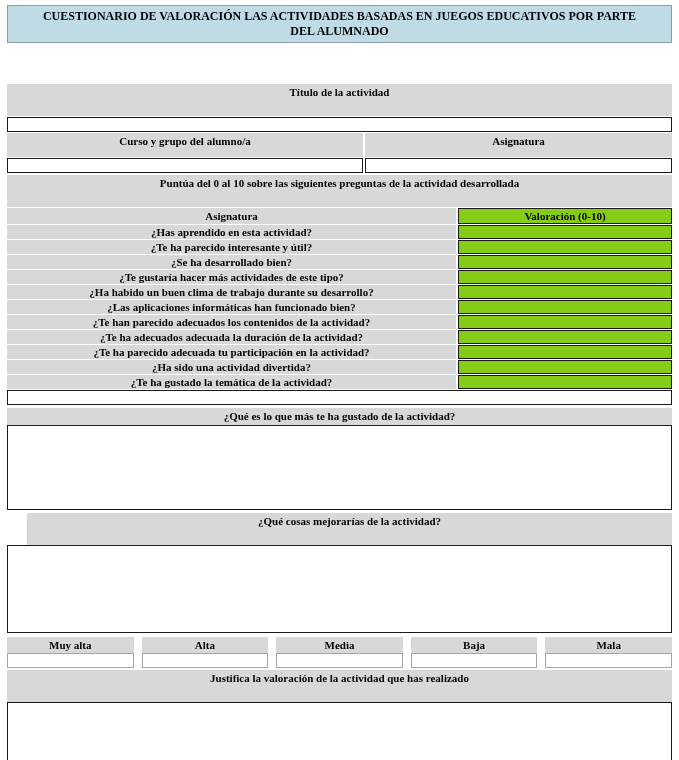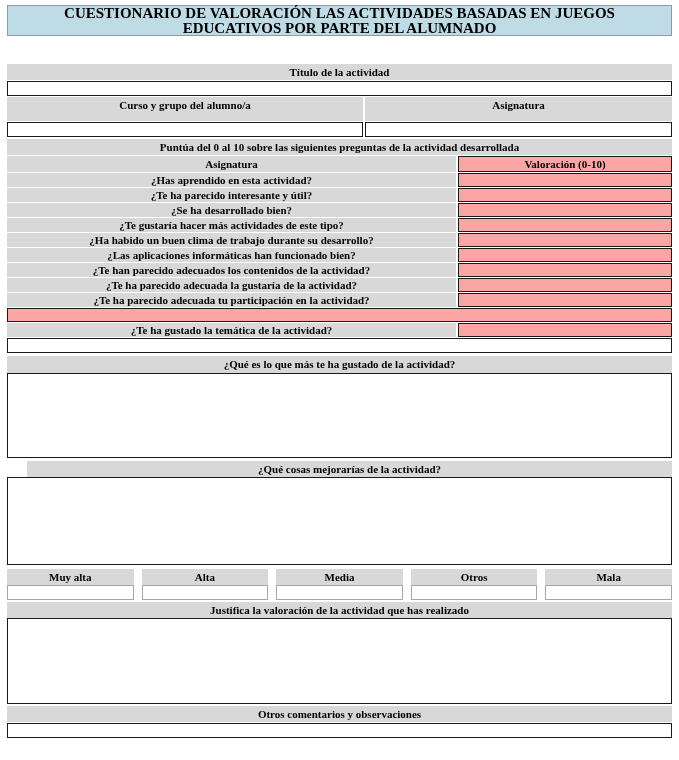--- a/index.html
+++ b/index.html
@@ -8,33 +8,33 @@
     width: 679px; height: 760px;
     font-family: "Liberation Serif", "DejaVu Serif", serif;
     font-weight: 700;
     color: var(--text, #000);
     font-size: 11px;
     overflow: hidden;
   }
   .page { width: 679px; padding: 5px 7px 0 7px; }
 
   .banner {
-    height: 31px;
+    height: 38px;
     background: var(--banner-bg, #bfdbe5);
     border: 1px solid var(--banner-border, #8c9ba5);
     display: flex; align-items: center; justify-content: center;
     text-align: center;
-    font-size: 15px; line-height: 15px;
+    font-size: 12px; line-height: 15px;
     padding: 0 26px;
-    margin-bottom: 28px;
+    margin-bottom: 41px;
   }
 
   .gray-row {
     background: var(--header-bg, #d8d8d8);
-    height: 16px; line-height: 16px;
+    height: 32px; line-height: 16px;
     text-align: center;
     margin-bottom: 1px;
   }
   .gray-row.tall { height: 17px; line-height: 17px; }
 
   .white-row {
     background: #fff;
     border: 1px solid var(--input-border, #1a1a1a);
     height: 15px; line-height: 13px;
     margin-bottom: 1px;
@@ -58,21 +58,21 @@
   .q-row { display: flex; gap: 2px; margin-bottom: 1px; }
   .q-row .q-label {
     width: 449px;
     background: var(--header-bg, #d8d8d8);
     height: 14px; line-height: 14px;
     text-align: center;
   }
   .q-row.q-head .q-label { height: 16px; line-height: 16px; }
   .q-row .q-score {
     flex: 1;
-    background: #fca5a5;
+    background: #84cc16;
     border: 1px solid var(--input-border, #1a1a1a);
     height: 14px; line-height: 12px;
     text-align: center;
   }
   .q-row.q-head .q-score { height: 16px; line-height: 14px; }
 
   .blank-full { margin-bottom: 3px; }
 
   .textbox {
     background: #fff;
@@ -148,48 +148,49 @@
   </div>
   <div class="q-row">
     <div class="q-label">¿Las aplicaciones informáticas han funcionado bien?</div>
     <div class="q-score"></div>
   </div>
   <div class="q-row">
     <div class="q-label">¿Te han parecido adecuados los contenidos de la actividad?</div>
     <div class="q-score"></div>
   </div>
   <div class="q-row">
-    <div class="q-label">¿Te ha parecido adecuada la gustaría de la actividad?</div>
+    <div class="q-label">¿Te ha adecuados adecuada la duración de la actividad?</div>
     <div class="q-score"></div>
   </div>
   <div class="q-row">
     <div class="q-label">¿Te ha parecido adecuada tu participación en la actividad?</div>
     <div class="q-score"></div>
   </div>
   <div class="q-row">
+    <div class="q-label">¿Ha sido una actividad divertida?</div>
     <div class="q-score"></div>
   </div>
   <div class="q-row">
     <div class="q-label">¿Te ha gustado la temática de la actividad?</div>
     <div class="q-score"></div>
   </div>
 
   <div class="white-row blank-full"></div>
 
   <div class="gray-row tall" style="margin-bottom:0;">¿Qué es lo que más te ha gustado de la actividad?</div>
   <div class="textbox box-liked"></div>
 
   <div class="gray-row" style="margin-bottom:0;margin-left:20px;">¿Qué cosas mejorarías de la actividad?</div>
   <div class="textbox box-improve"></div>
 
   <div class="five five-h">
     <div class="ocell">Muy alta</div>
     <div class="ocell">Alta</div>
     <div class="ocell">Media</div>
-    <div class="ocell">Otros</div>
+    <div class="ocell">Baja</div>
     <div class="ocell">Mala</div>
   </div>
   <div class="five five-i">
     <div class="ocell"></div>
     <div class="ocell"></div>
     <div class="ocell"></div>
     <div class="ocell"></div>
     <div class="ocell"></div>
   </div>
 

